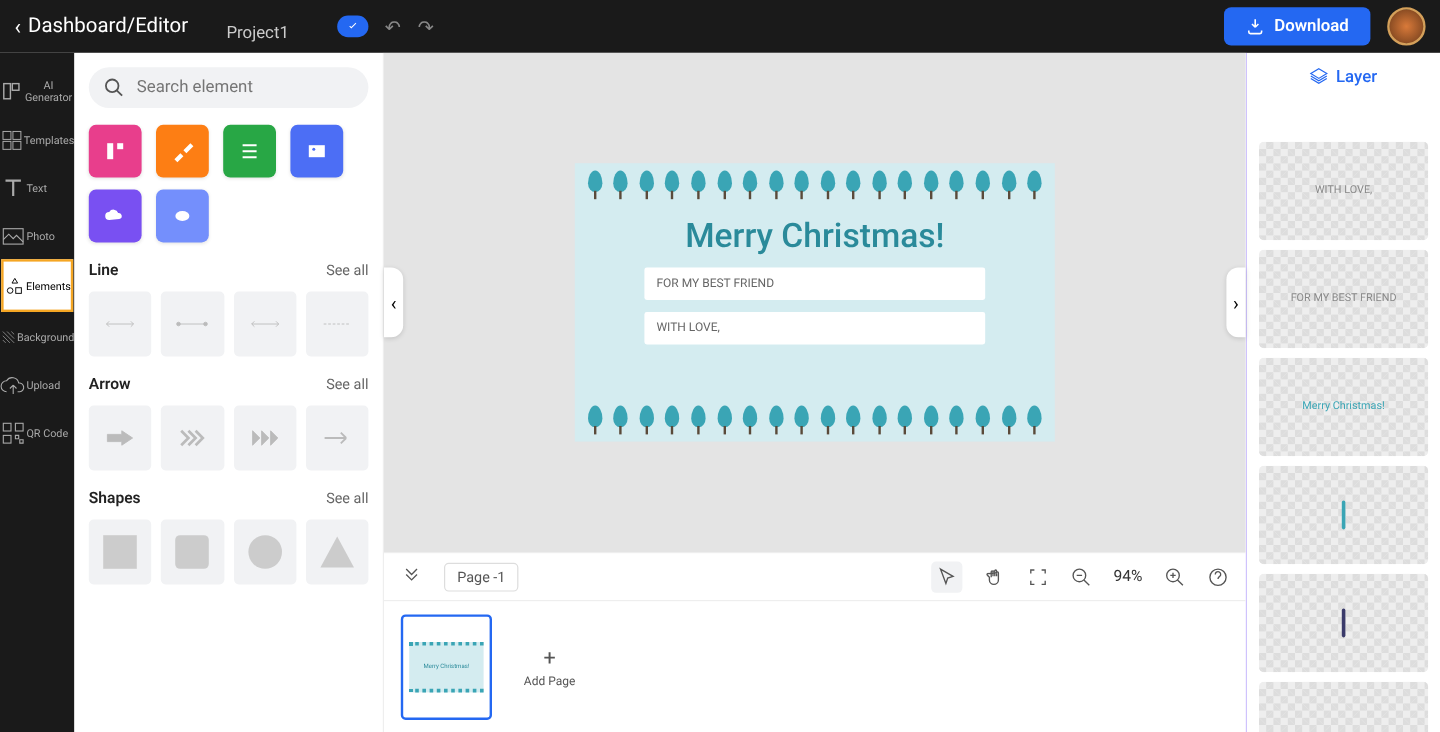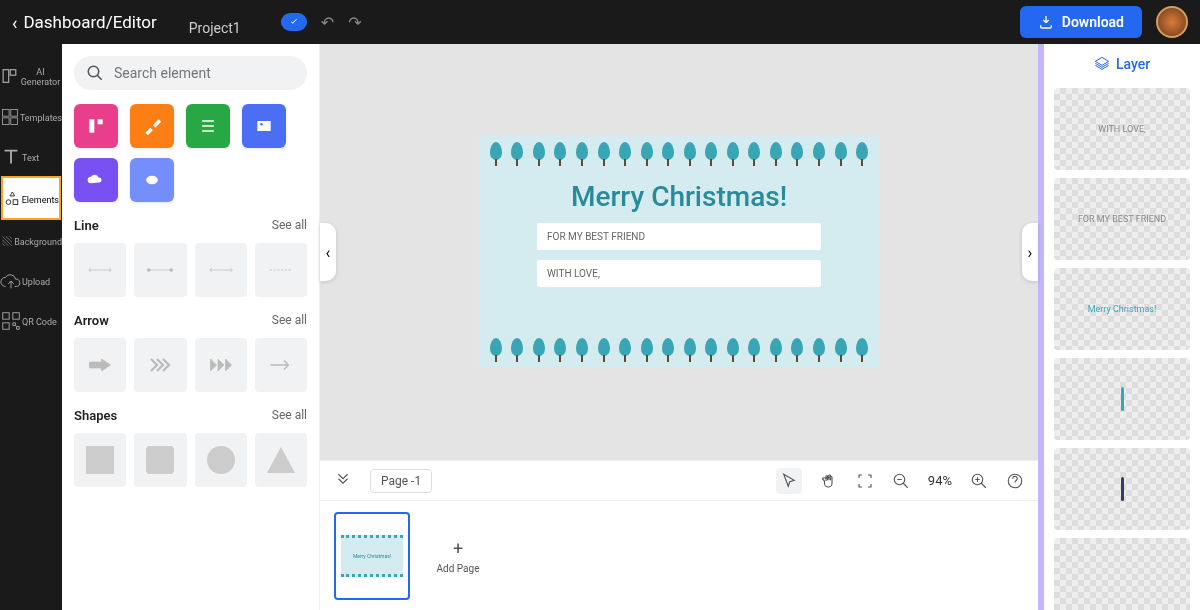--- a/index.html
+++ b/index.html
@@ -64,21 +64,21 @@
 .page-lbl { font-size: 12px; color: #555; border: 1px solid #ddd; padding: 4px 10px; border-radius: 4px; }
 .zoom-lvl { font-size: 13px; color: #333; }
 
 .pages-strip { height: 110px; border-top: 1px solid #eee; display: flex; align-items: center; padding: 10px 14px; gap: 10px; }
 .page-thumb { width: 76px; height: 88px; border: 2px solid #2468f2; border-radius: 4px; background: #fff; cursor: pointer; display: flex; flex-direction: column; align-items: center; justify-content: center; overflow: hidden; }
 .page-thumb .pt-card { width: 62px; height: 42px; background: #d4ecf0; display: flex; align-items: center; justify-content: center; border-top: 3px dotted #3aa5b5; border-bottom: 3px dotted #3aa5b5; }
 .pt-title { font-size: 5px; color: #2a8a9a; }
 .add-page { width: 76px; height: 88px; border: 1px solid transparent; display: flex; flex-direction: column; align-items: center; justify-content: center; gap: 4px; cursor: pointer; color: #555; }
 .add-page-lbl { font-size: 10px; }
 
-.right-panel { width: 162px; border-left: 6px solid #c4b5fd; display: flex; flex-direction: column; }
+.right-panel { width: 162px; border-left: 1px solid #c4b5fd; display: flex; flex-direction: column; gap: 30px; }
 .layer-head { height: 40px; display: flex; align-items: center; justify-content: center; gap: 6px; color: #2468f2; font-size: 14px; font-weight: 500; cursor: pointer; }
 .layer-head svg { width: 16px; height: 16px; fill: #2468f2; }
 .layers { flex: 1; overflow-y: auto; padding: 4px 10px 10px;}
 .layers::-webkit-scrollbar { width: 6px; }
 .layers::-webkit-scrollbar-thumb { background: #ccc; border-radius: 3px; }
 .layer-item { height: 82px; margin-bottom: 8px; border-radius: 4px; background-image: linear-gradient(45deg,#ddd 25%,transparent 25%),linear-gradient(-45deg,#ddd 25%,transparent 25%),linear-gradient(45deg,transparent 75%,#ddd 75%),linear-gradient(-45deg,transparent 75%,#ddd 75%); background-size: 12px 12px; background-position: 0 0,0 6px,6px -6px,-6px 0; background-color: #eee; display: flex; align-items: center; justify-content: center; cursor: pointer; font-size: 9px; color: #888; }
 .layer-item .bar { width: 3px; height: 24px; border-radius: 2px; }
 </style>
 </head>
 <body>
@@ -123,20 +123,27 @@
           <rect x="13" y="13" width="8" height="8" fill="none"></rect>
         </svg>
         <span class="leftnav-label">Templates</span>
       </div>
     <div class="leftnav-item">
         <svg viewBox="0 0 24 24">
           <path d="M5 5h14M12 5v14" fill="none" stroke-width="2"></path>
         </svg>
         <span class="leftnav-label">Text</span>
       </div>
+    <div class="leftnav-item">
+        <svg viewBox="0 0 24 24">
+          <rect x="3" y="5" width="18" height="14" fill="none"></rect>
+          <path d="M3 15l5-5 4 4 3-3 6 6" fill="none"></path>
+        </svg>
+        <span class="leftnav-label">Photo</span>
+      </div>
     <div class="leftnav-item active">
         <svg viewBox="0 0 24 24">
           <circle cx="7" cy="16" r="3" fill="none"></circle>
           <rect x="13" y="13" width="6" height="6" fill="none"></rect>
           <path d="M12 3l3 5h-6z" fill="none"></path>
         </svg>
         <span class="leftnav-label">Elements</span>
       </div>
     <div class="leftnav-item">
         <svg viewBox="0 0 24 24">

